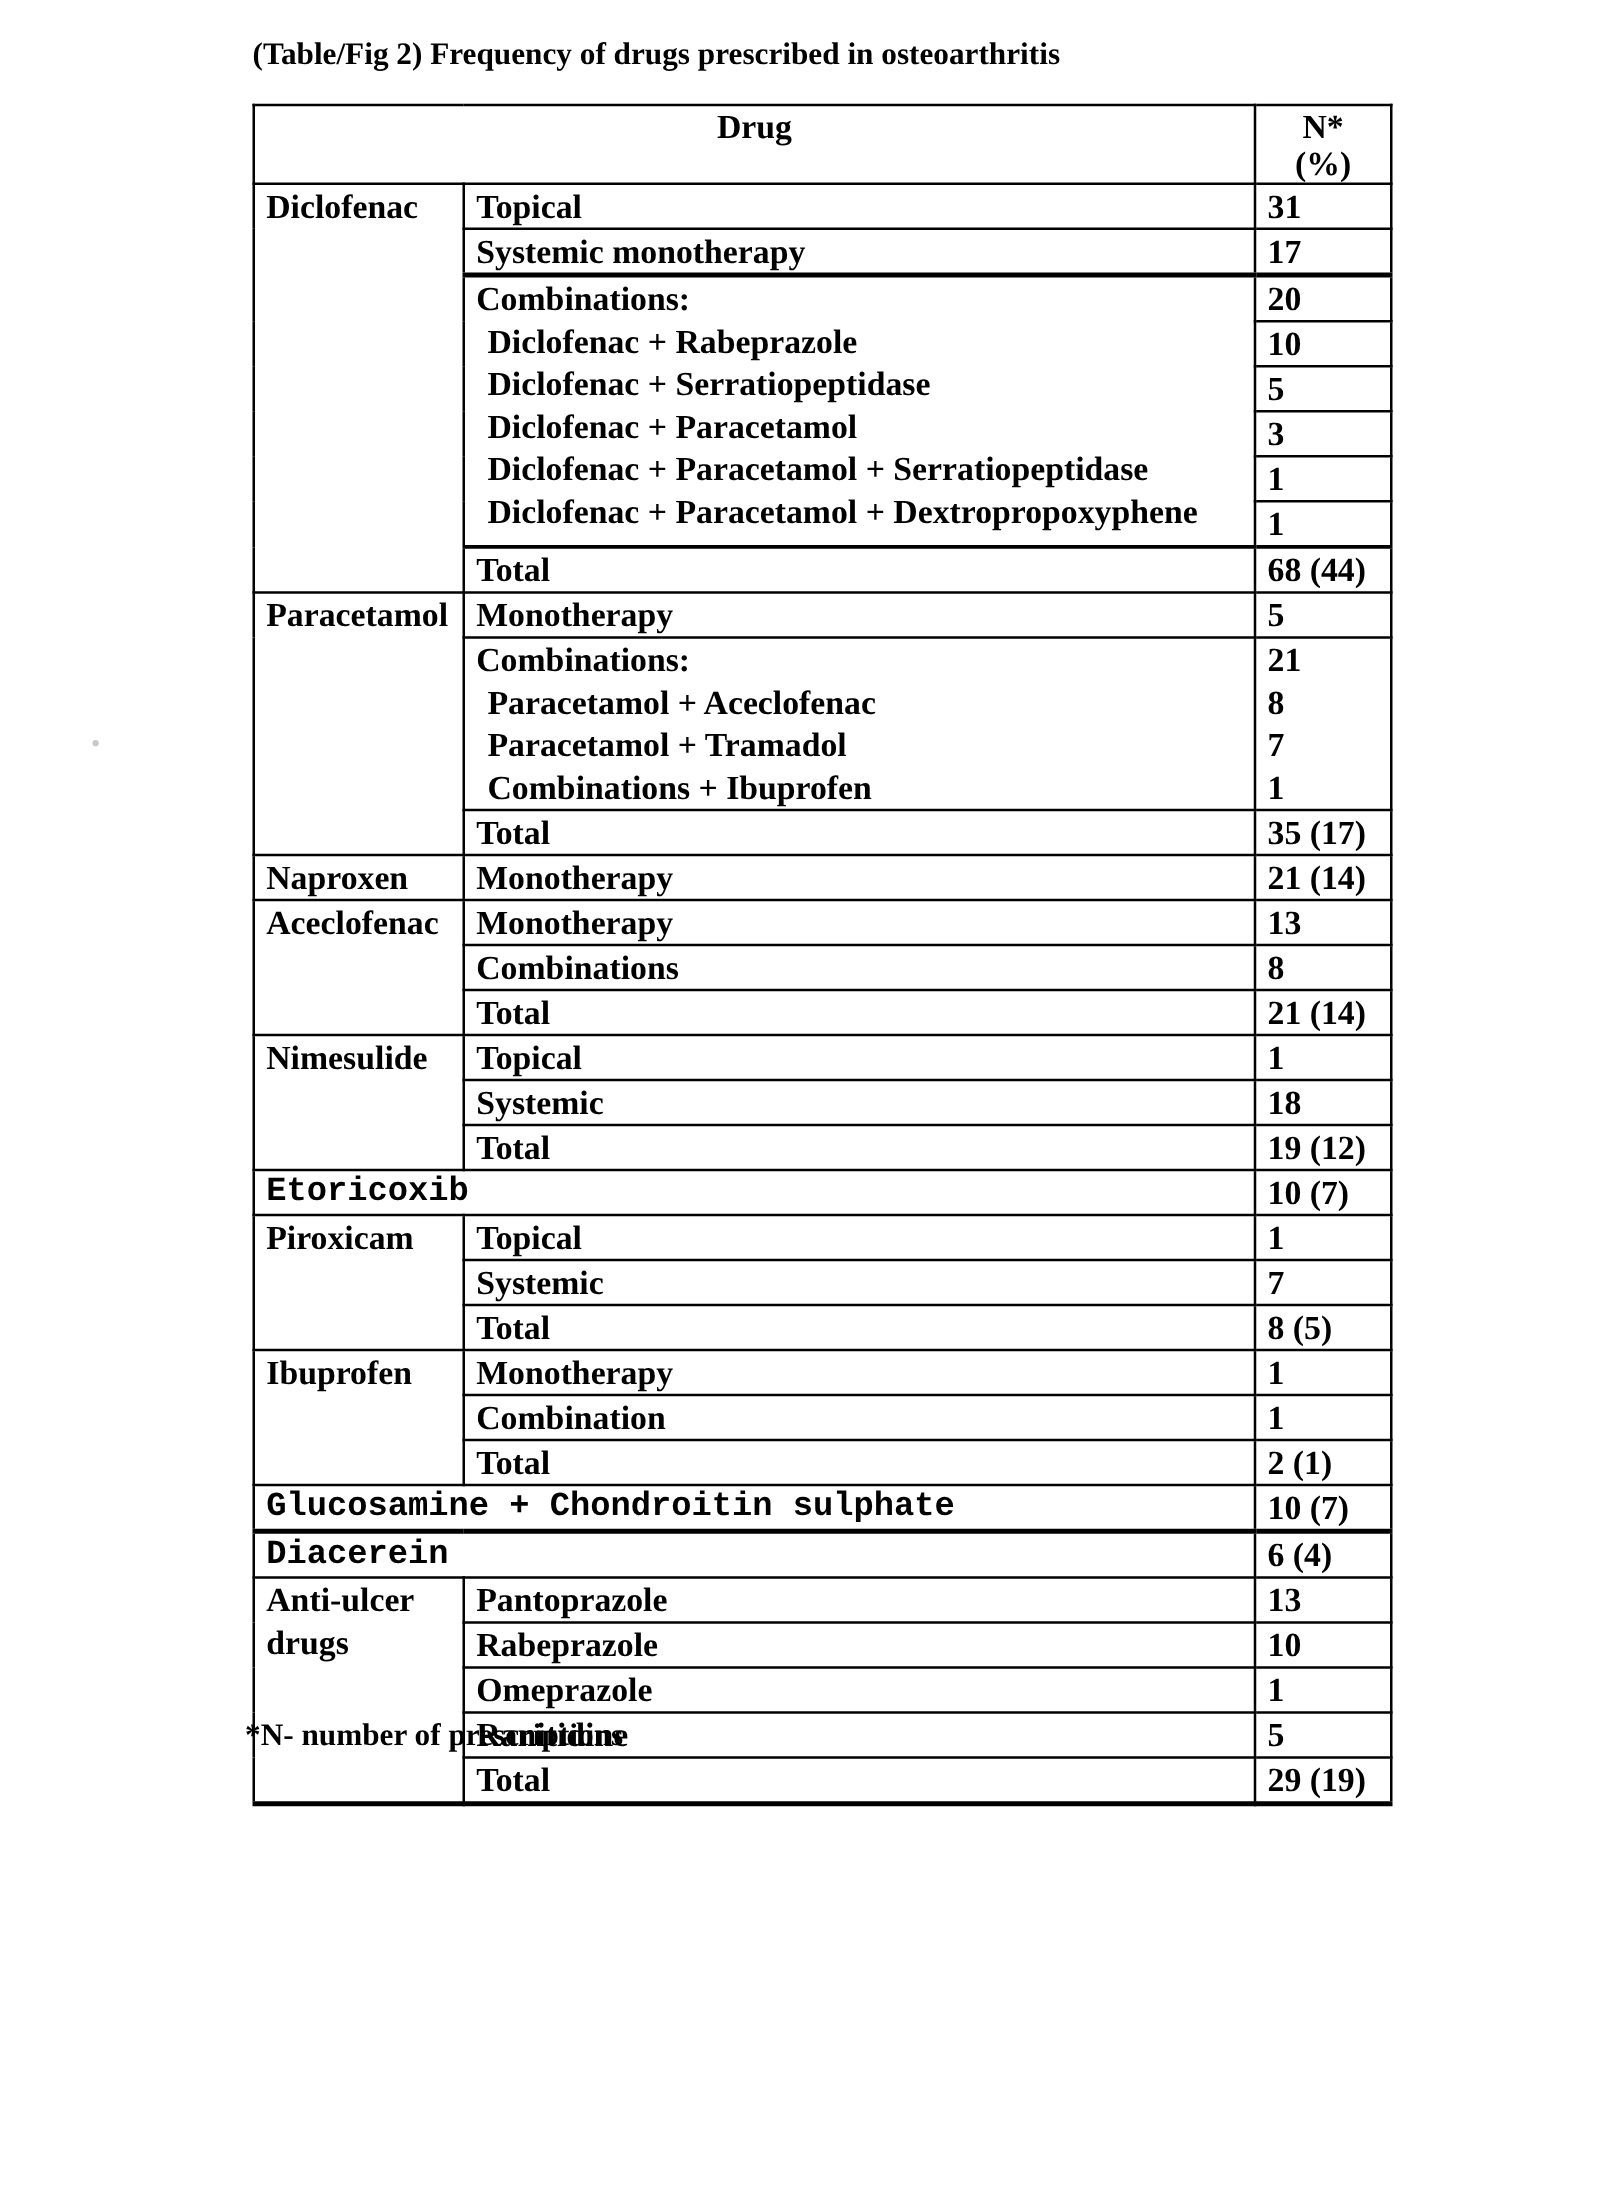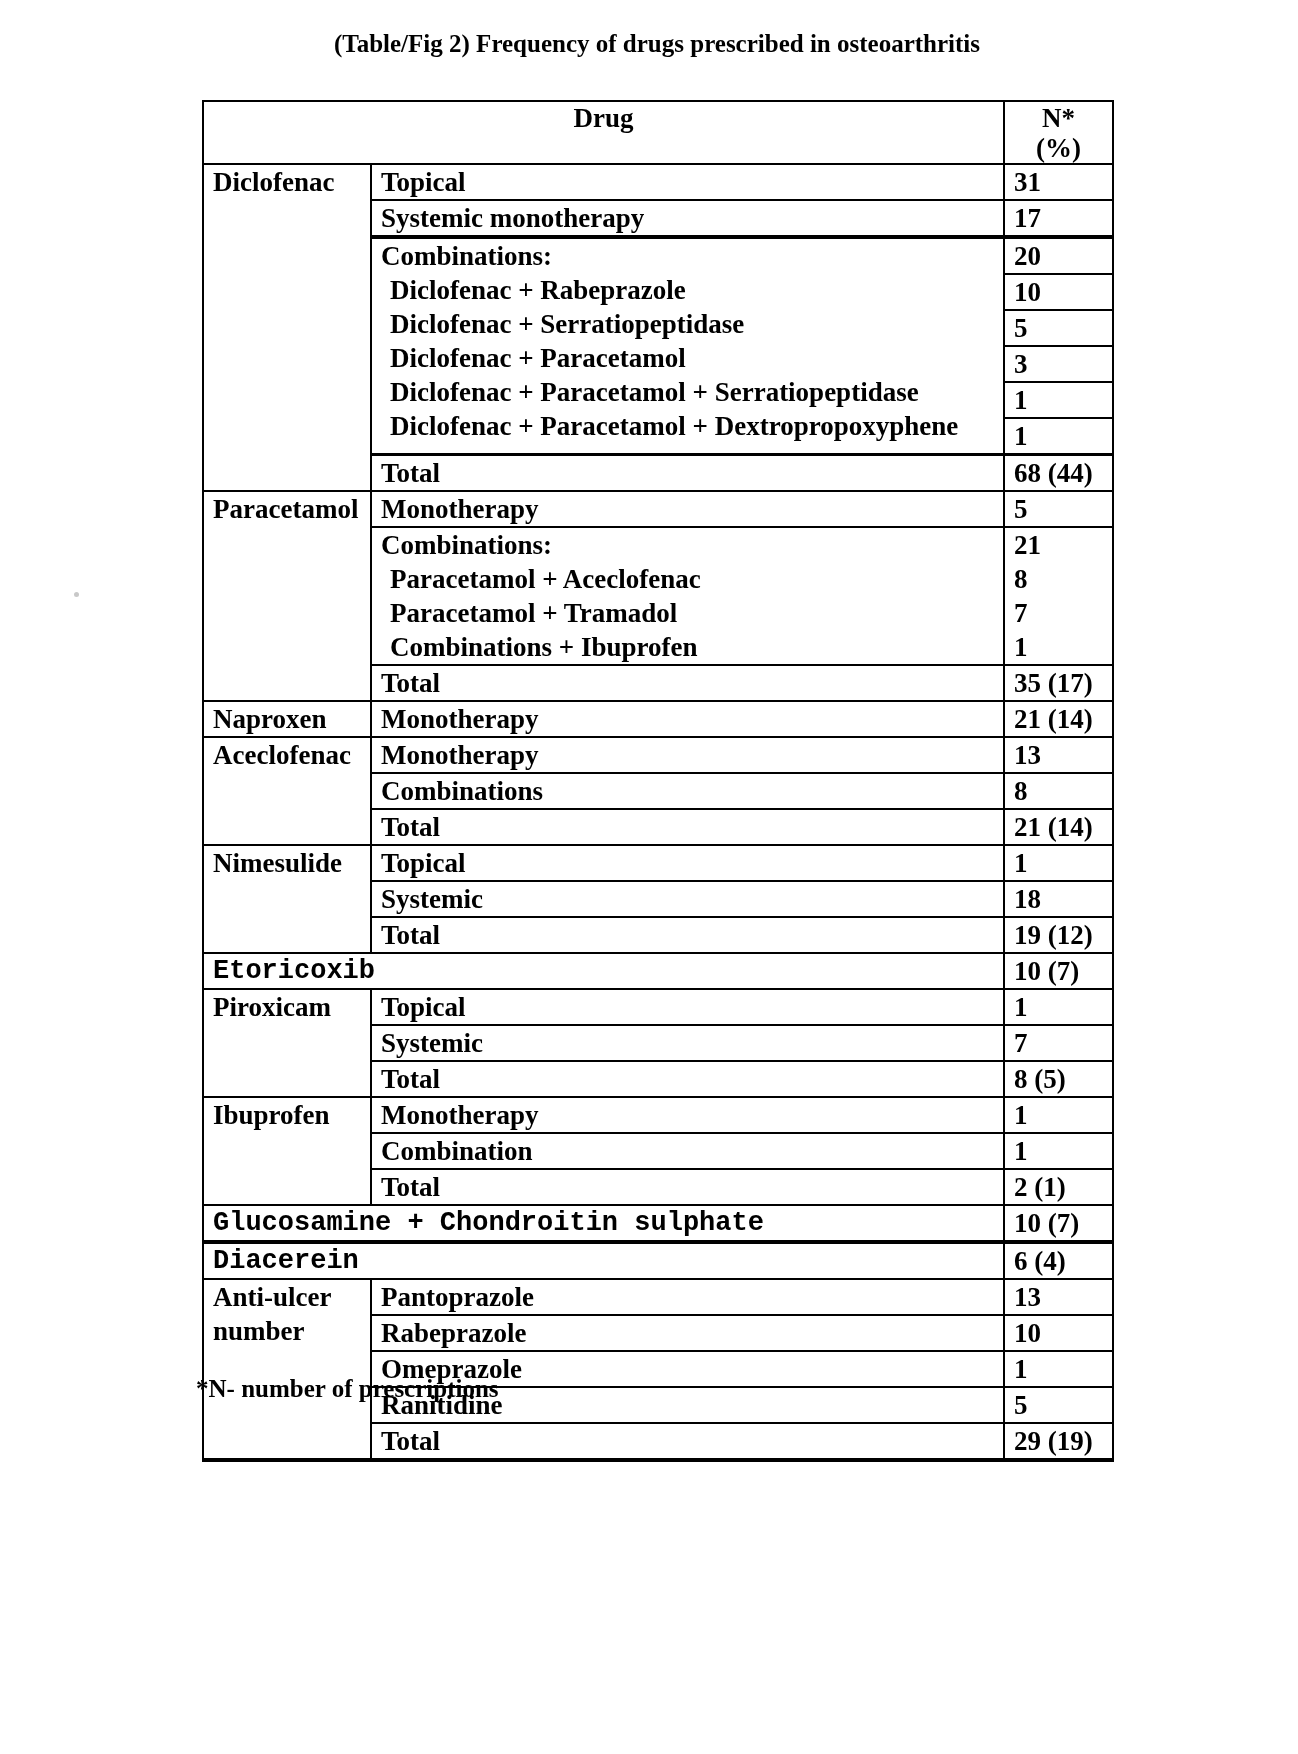--- a/index.html
+++ b/index.html
@@ -9,29 +9,28 @@
     color: #000000;
     font-family: "Liberation Serif", "DejaVu Serif", serif;
     font-weight: bold;
     position: relative;
   }
   .page { position: absolute; inset: 0; }
 
   .title {
     position: absolute;
     top: 28px; left: 202px; width: 910px;
-    text-align: center;
     font-size: 25px;
     line-height: 32px;
     white-space: nowrap;
   }
 
   table.tbl {
     position: absolute;
-    left: 202px; top: 100px;
+    left: 202px; top: 83px;
     border-collapse: collapse;
     table-layout: fixed;
     border: 2px solid #000;
     border-bottom: 4px solid #000;
   }
   .tbl td {
     border: 2px solid #000;
     padding: 0 9px;
     vertical-align: top;
     font-size: 27px;
@@ -232,21 +231,21 @@
       <td class="span2 thickb" colspan="2">Glucosamine + Chondroitin sulphate</td>
       <td class="ncell thickb">10 (7)</td>
     </tr>
 
     <tr>
       <td class="span2" colspan="2">Diacerein</td>
       <td class="ncell">6 (4)</td>
     </tr>
 
     <tr>
-      <td class="group" rowspan="5">Anti-ulcer number</td>
+      <td class="group" rowspan="5">Anti-ulcer drugs</td>
       <td class="sub">Pantoprazole</td>
       <td class="ncell">13</td>
     </tr>
     <tr>
       <td class="sub">Rabeprazole</td>
       <td class="ncell">10</td>
     </tr>
     <tr>
       <td class="sub">Omeprazole</td>
       <td class="ncell">1</td>

